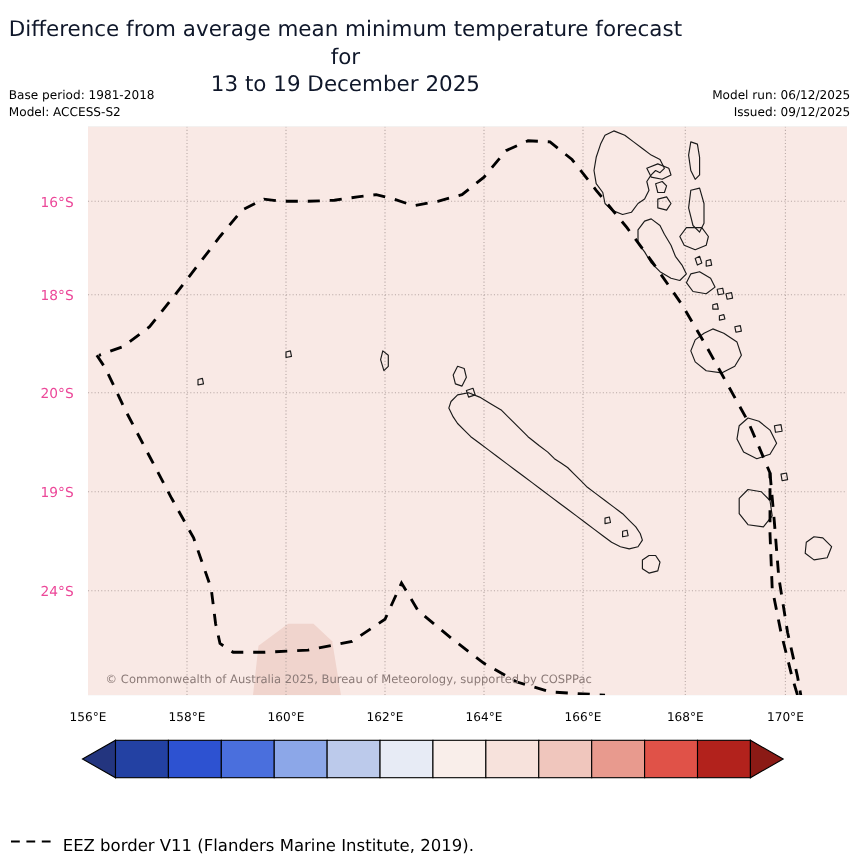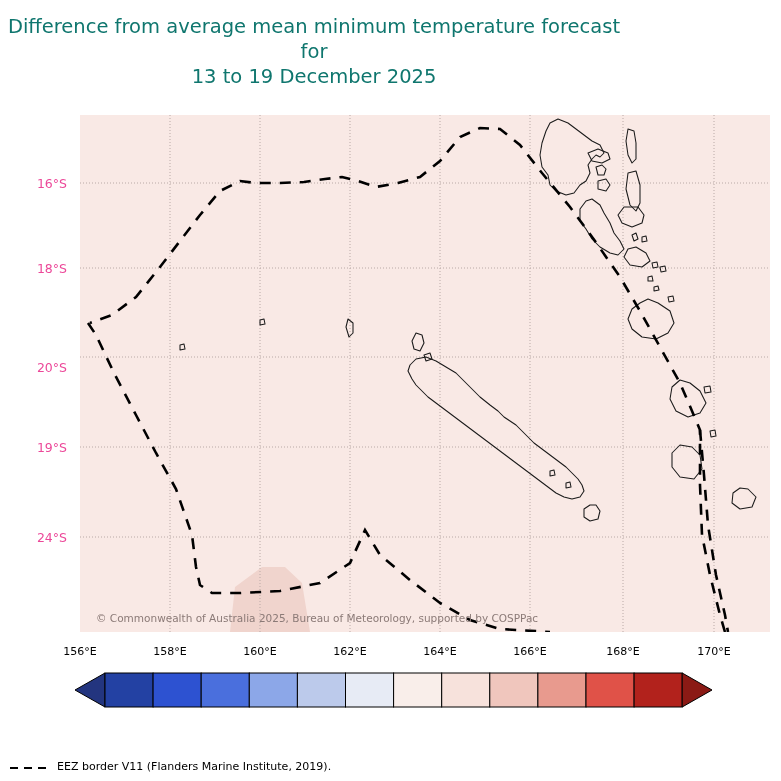--- a/index.html
+++ b/index.html
@@ -6,21 +6,21 @@
   body{
     width:781px;height:781px;background:#ffffff;
     font-family:"DejaVu Sans","Liberation Sans",sans-serif;
     color:#000;overflow:hidden;position:relative;
   }
   #root{position:absolute;inset:0;}
 
   
   .title{
     position:absolute;left:0;top:14px;width:628px;text-align:center;
-    font-size:19.5px;line-height:25px;color:#0f766e;
+    font-size:19.5px;line-height:25px;color:#0f172a;
   }
   .title span{display:block;}
 
   
   .meta{position:absolute;font-size:11px;line-height:14.5px;color:#000;}
   .meta-left{left:8px;top:80px;text-align:left;}
   .meta-right{right:8px;top:80px;text-align:right;}
 
   
   .map-frame{
@@ -44,39 +44,47 @@
     position:absolute;left:16px;top:497px;
     font-size:10.5px;color:#8b7a77;white-space:nowrap;
   }
 
   
   .cbar-wrap{position:absolute;left:0;top:668px;width:781px;height:46px;}
   .cbar-svg{display:block;}
 
   
   .footnote{
-    position:absolute;left:8px;top:760px;font-size:11px;color:#000;
-    display:flex;align-items:flex-end;gap:5px;white-space:nowrap;
+    position:absolute;left:8px;top:760px;font-size:15px;color:#000;
+    display:flex;align-items:flex-start;gap:5px;white-space:nowrap;
   }
   .eez-swatch{display:inline-block;}
 </style>
 </head>
 <body>
 
 <div id="root">
 
   <div class="title">
     <span>Difference from average mean minimum temperature forecast for</span>
     <span>13 to 19 December 2025</span>
   </div>
 
+  <div class="meta meta-left">
+    <div>Base period: 1981-2018</div>
+    <div>Model: ACCESS-S2</div>
+  </div>
+  <div class="meta meta-right">
+    <div>Model run: 06/12/2025</div>
+    <div>Issued: 09/12/2025</div>
+  </div>
 
   <div class="ylab" style="top:176px">16°S</div>
   <div class="ylab" style="top:261px">18°S</div>
-  <div class="ylab" style="top:360px">20°S</div>
+  <div class="ylab" style="top:350px">20°S</div>
   <div class="ylab" style="top:440px">19°S</div>
   <div class="ylab" style="top:530px">24°S</div>
 
   <div class="xlab" style="left:40px">156°E</div>
   <div class="xlab" style="left:130px">158°E</div>
   <div class="xlab" style="left:220px">160°E</div>
   <div class="xlab" style="left:310px">162°E</div>
   <div class="xlab" style="left:400px">164°E</div>
   <div class="xlab" style="left:490px">166°E</div>
   <div class="xlab" style="left:583px">168°E</div>

